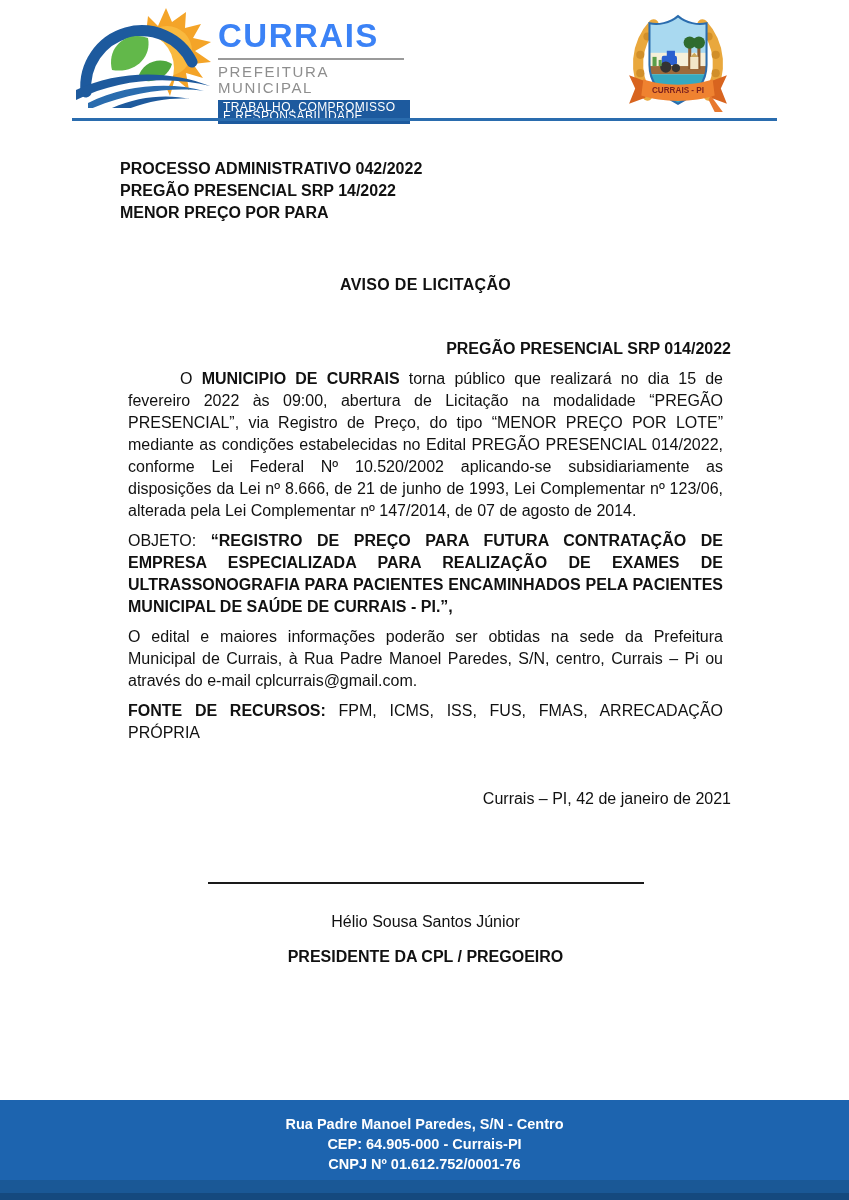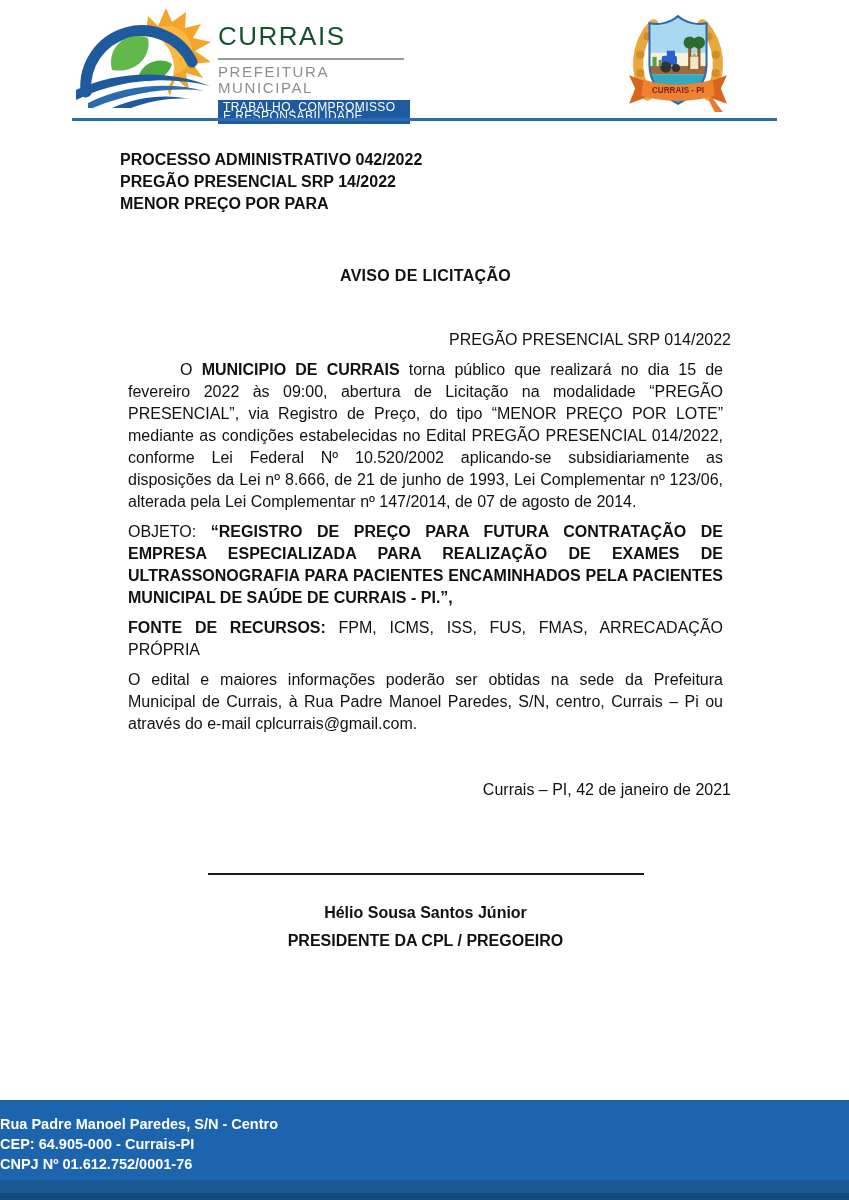--- a/index.html
+++ b/index.html
@@ -16,68 +16,68 @@
   
   .letterhead{
     position:absolute;top:6px;left:0;right:0;height:110px;
     display:flex;align-items:flex-start;justify-content:space-between;
     padding:0 118px 0 74px;box-sizing:border-box;
   }
   .logo-left{display:flex;align-items:flex-start;}
   .logo-mark{width:140px;height:102px;flex:0 0 auto;}
   .logo-text{margin-left:4px;margin-top:12px;width:192px;}
   .logo-title{
-    font-size:26px;font-weight:normal;color:#14532d;
+    font-size:33px;font-weight:bold;color:#3b82f6;
     letter-spacing:1.5px;line-height:36px;
   }
   .logo-rule{height:2px;background:#9a9a9a;margin:4px 0 4px 0;width:186px;}
   .logo-subtitle{
     font-size:15px;color:#8e8e8e;letter-spacing:1.6px;line-height:16px;
   }
   .logo-badge{
     display:inline-block;margin-top:4px;background:#1d5a9e;color:#fff;
     font-size:12px;font-weight:normal;letter-spacing:.4px;
     padding:3px 5px;line-height:9px;
   }
   .crest{width:106px;height:106px;margin-top:4px;}
 
   .header-rule{
     position:absolute;top:118px;left:72px;width:705px;height:3px;
     background:#2a6cae;
   }
 
   
   .content{
-    position:absolute;top:141px;left:120px;width:611px;
+    position:absolute;top:150px;left:120px;width:611px;
     font-size:16px;line-height:22px;
   }
   .process-block{font-weight:bold;margin-top:8px;}
   .doc-title{
     margin:50px 0 0 0;text-align:center;
     font-size:16px;font-weight:bold;letter-spacing:.3px;
   }
   .doc-subtitle{
-    margin-top:42px;text-align:right;font-weight:normal;font-size:16px;
+    margin-top:42px;text-align:right;font-weight:bold;font-size:16px;
   }
   p.body{margin:8px;text-align:justify;}
   .p1{margin-top:32px;text-indent:52px;}
   .p-objeto{margin-top:22px;}
   .p-edital{margin-top:22px;}
   .p-fonte{margin-top:30px;}
   .date-line{margin-top:44px;text-align:right;}
   .signature{margin-top:72px;text-align:center;}
   .sig-line{width:436px;margin:0 auto 16px auto;border-bottom:2px solid #1a1a1a;height:0;}
-  .sig-name{font-weight:bold;margin-top:27px;}
-  .sig-role{font-weight:bold;margin-top:6px;}
+  .sig-name{font-weight:normal;margin-top:27px;}
+  .sig-role{font-weight:bold;margin-top:13px;}
   b,strong{font-weight:bold;}
 
   
   .footer{
     position:absolute;left:0;bottom:0;width:849px;height:100px;
-    background:#1d64af;color:#fff;
+    background:#1d64af;color:#fff;text-align:center;
     font-weight:bold;font-size:14.5px;line-height:20px;
     padding-top:14px;box-sizing:border-box;
   }
   .footer-band1{position:absolute;left:0;bottom:7px;width:100%;height:13px;background:#1a5896;}
   .footer-band2{position:absolute;left:0;bottom:0;width:100%;height:7px;background:#15497e;}
 </style>
 </head>
 <body>
 
 <div class="page">
@@ -157,23 +157,23 @@
     </div>
 
     <div class="doc-title">AVISO DE LICITAÇÃO</div>
 
     <div class="doc-subtitle">PREGÃO PRESENCIAL SRP 014/2022</div>
 
     <p class="body p1"><span>O </span><strong>MUNICIPIO DE CURRAIS</strong><span> torna público que realizará no dia 15 de fevereiro 2022 às 09:00, abertura de Licitação na modalidade “PREGÃO PRESENCIAL”, via Registro de Preço, do tipo “MENOR PREÇO POR LOTE” mediante as condições estabelecidas no Edital PREGÃO PRESENCIAL 014/2022, conforme Lei Federal Nº 10.520/2002 aplicando-se subsidiariamente as disposições da Lei nº 8.666, de 21 de junho de 1993, Lei Complementar nº 123/06, alterada pela Lei Complementar nº 147/2014, de 07 de agosto de 2014.</span></p>
 
     <p class="body p-objeto"><span>OBJETO: </span><strong>“REGISTRO DE PREÇO PARA FUTURA CONTRATAÇÃO DE EMPRESA ESPECIALIZADA PARA REALIZAÇÃO DE EXAMES DE ULTRASSONOGRAFIA PARA PACIENTES ENCAMINHADOS PELA PACIENTES MUNICIPAL DE SAÚDE DE CURRAIS - PI.”,</strong></p>
 
+    <p class="body p-edital">O edital e maiores informações poderão ser obtidas na sede da Prefeitura Municipal de Currais, à Rua Padre Manoel Paredes, S/N, centro, Currais – Pi ou através do e-mail cplcurrais@gmail.com.</p>
+
     <p class="body p-fonte"><strong>FONTE DE RECURSOS:</strong><span> FPM, ICMS, ISS, FUS, FMAS, ARRECADAÇÃO PRÓPRIA</span></p>
-
-    <p class="body p-edital">O edital e maiores informações poderão ser obtidas na sede da Prefeitura Municipal de Currais, à Rua Padre Manoel Paredes, S/N, centro, Currais – Pi ou através do e-mail cplcurrais@gmail.com.</p>
 
     <div class="date-line">Currais – PI, 42 de janeiro de 2021</div>
 
     <div class="signature">
       <div class="sig-line"></div>
       <div class="sig-name">Hélio Sousa Santos Júnior</div>
       <div class="sig-role">PRESIDENTE DA CPL / PREGOEIRO</div>
     </div>
   </div>
 

